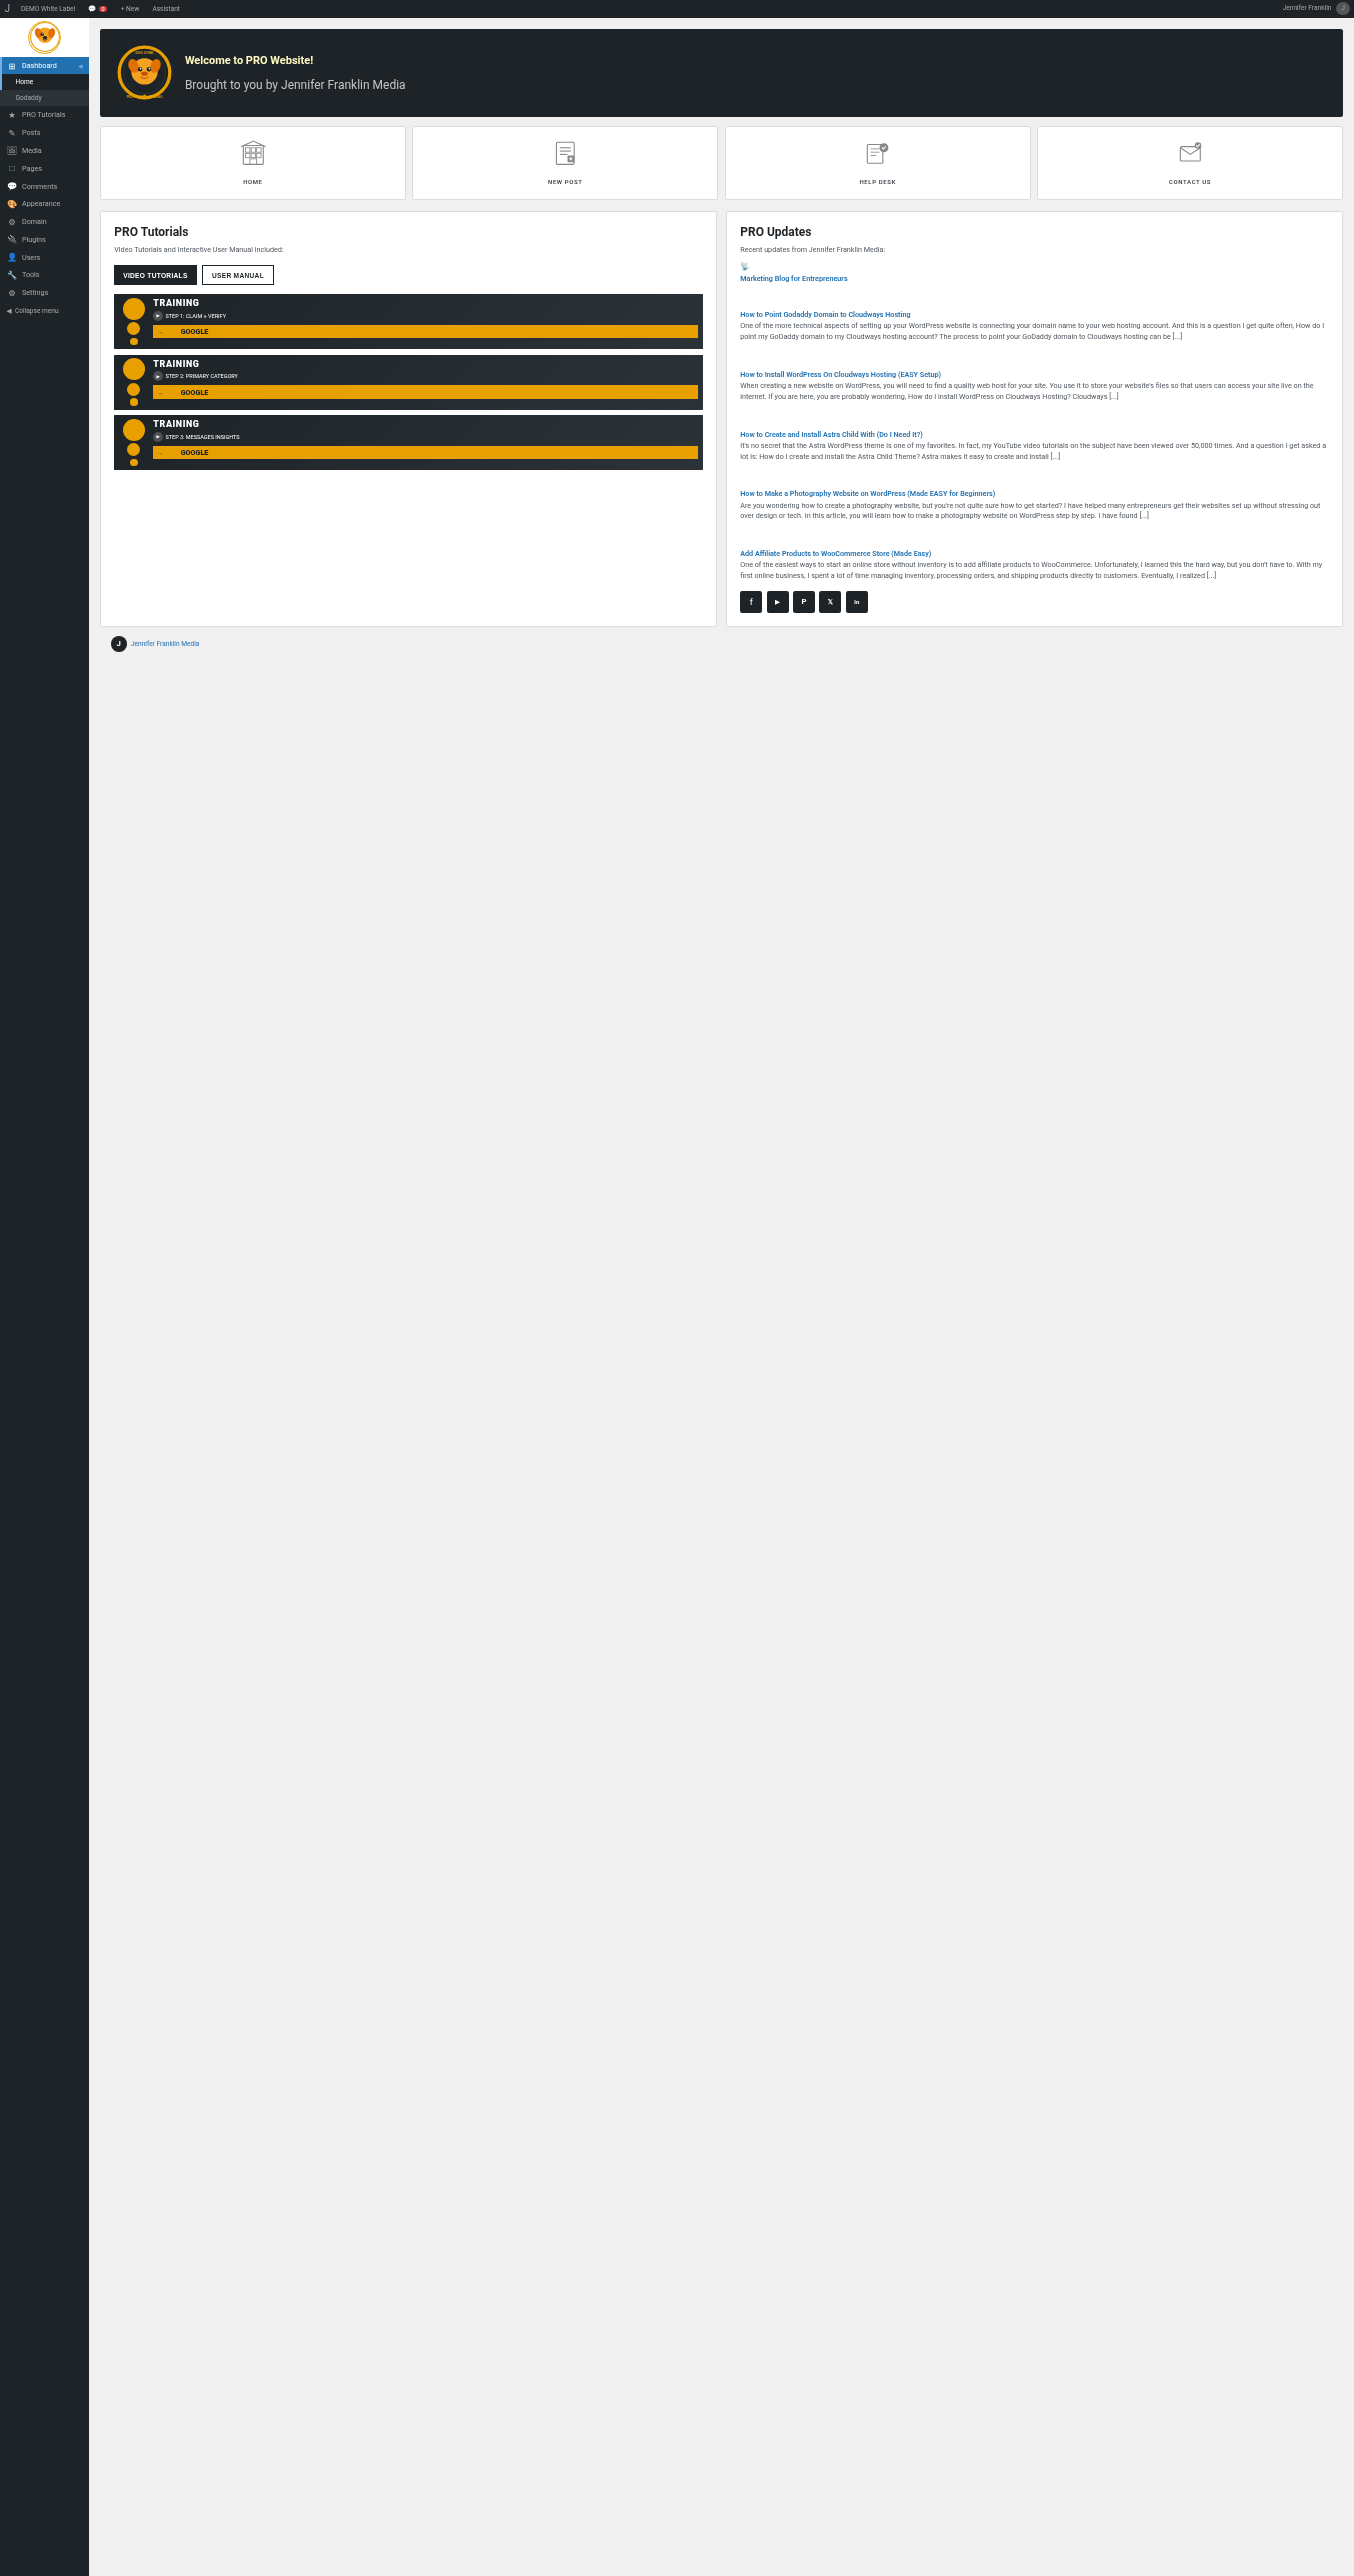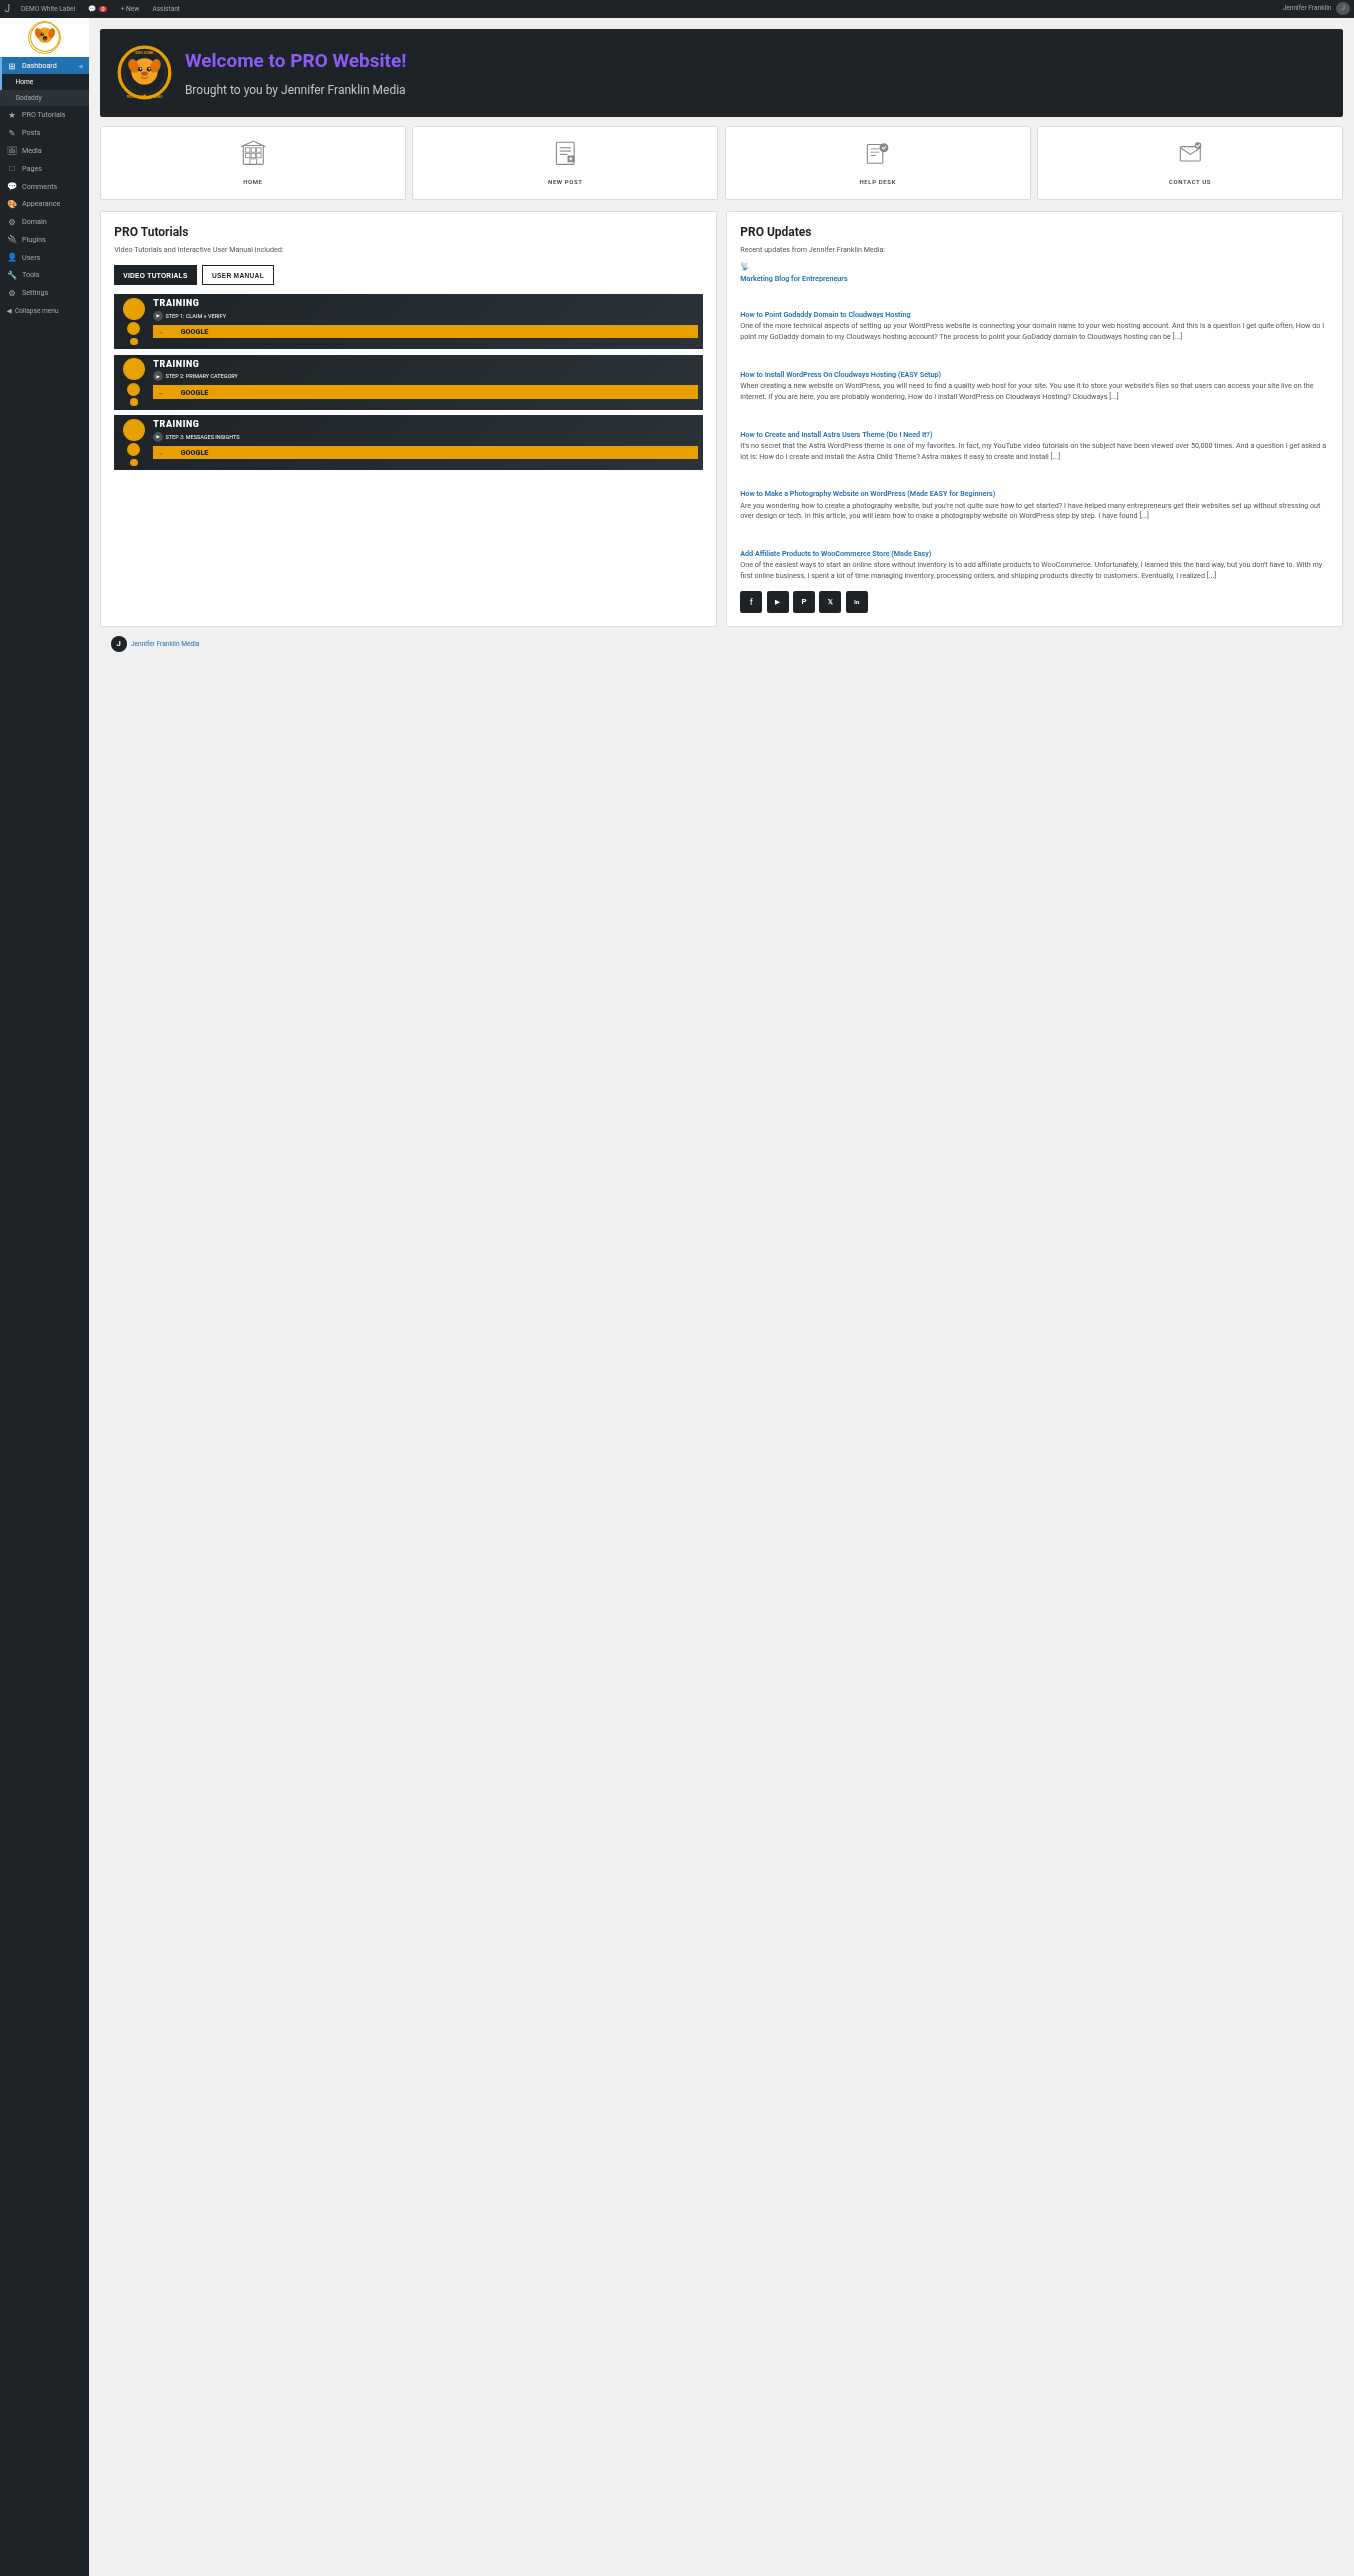--- a/index.html
+++ b/index.html
@@ -99,21 +99,21 @@
       align-items: center;
       gap: 13.3px;
       margin-bottom: 8.9px;
     }
     .banner-logo {
       flex-shrink: 0;
       width: 55px;
       height: 55px;
     }
     .banner-logo svg { width: 100%; height: 100%; }
-    .banner-text h1 { font-size: 19px; font-weight: 700; color: #8b5cf6; }
+    .banner-text h1 { font-size: 11px; font-weight: 700; color: #fef9c3; }
     .banner-text p { font-size: 12px; color: #c3c4c7; margin-top: 11px; }
 
     
     .quick-links {
       display: grid;
       grid-template-columns: repeat(4, 1fr);
       gap: 6.6px;
       margin-bottom: 11px;
     }
     .quick-link-card {
@@ -593,21 +593,21 @@
           <a class="update-title">How to Point Godaddy Domain to Cloudways Hosting</a>
           <p class="update-excerpt">One of the more technical aspects of setting up your WordPress website is connecting your domain name to your web hosting account. And this is a question I get quite often, How do I point my GoDaddy domain to my Cloudways hosting account? The process to point your GoDaddy domain to Cloudways hosting can be [...]</p>
         </div>
 
         <div class="update-entry">
           <a class="update-title">How to Install WordPress On Cloudways Hosting (EASY Setup)</a>
           <p class="update-excerpt">When creating a new website on WordPress, you will need to find a quality web host for your site. You use it to store your website's files so that users can access your site live on the internet. If you are here, you are probably wondering, How do I install WordPress on Cloudways Hosting? Cloudways [...]</p>
         </div>
 
         <div class="update-entry">
-          <a class="update-title">How to Create and Install Astra Users Theme (Do I Need It?)</a>
+          <a class="update-title">How to Create and Install Astra Child With (Do I Need It?)</a>
           <p class="update-excerpt">It's no secret that the Astra WordPress theme is one of my favorites. In fact, my YouTube video tutorials on the subject have been viewed over 50,000 times. And a question I get asked a lot is: How do I create and install the Astra Child Theme? Astra makes it easy to create and install [...]</p>
         </div>
 
         <div class="update-entry">
           <a class="update-title">How to Make a Photography Website on WordPress (Made EASY for Beginners)</a>
           <p class="update-excerpt">Are you wondering how to create a photography website, but you're not quite sure how to get started? I have helped many entrepreneurs get their websites set up without stressing out over design or tech. In this article, you will learn how to make a photography website on WordPress step by step. I have found [...]</p>
         </div>
 
         <div class="update-entry">
           <a class="update-title">Add Affiliate Products to WooCommerce Store (Made Easy)</a>

